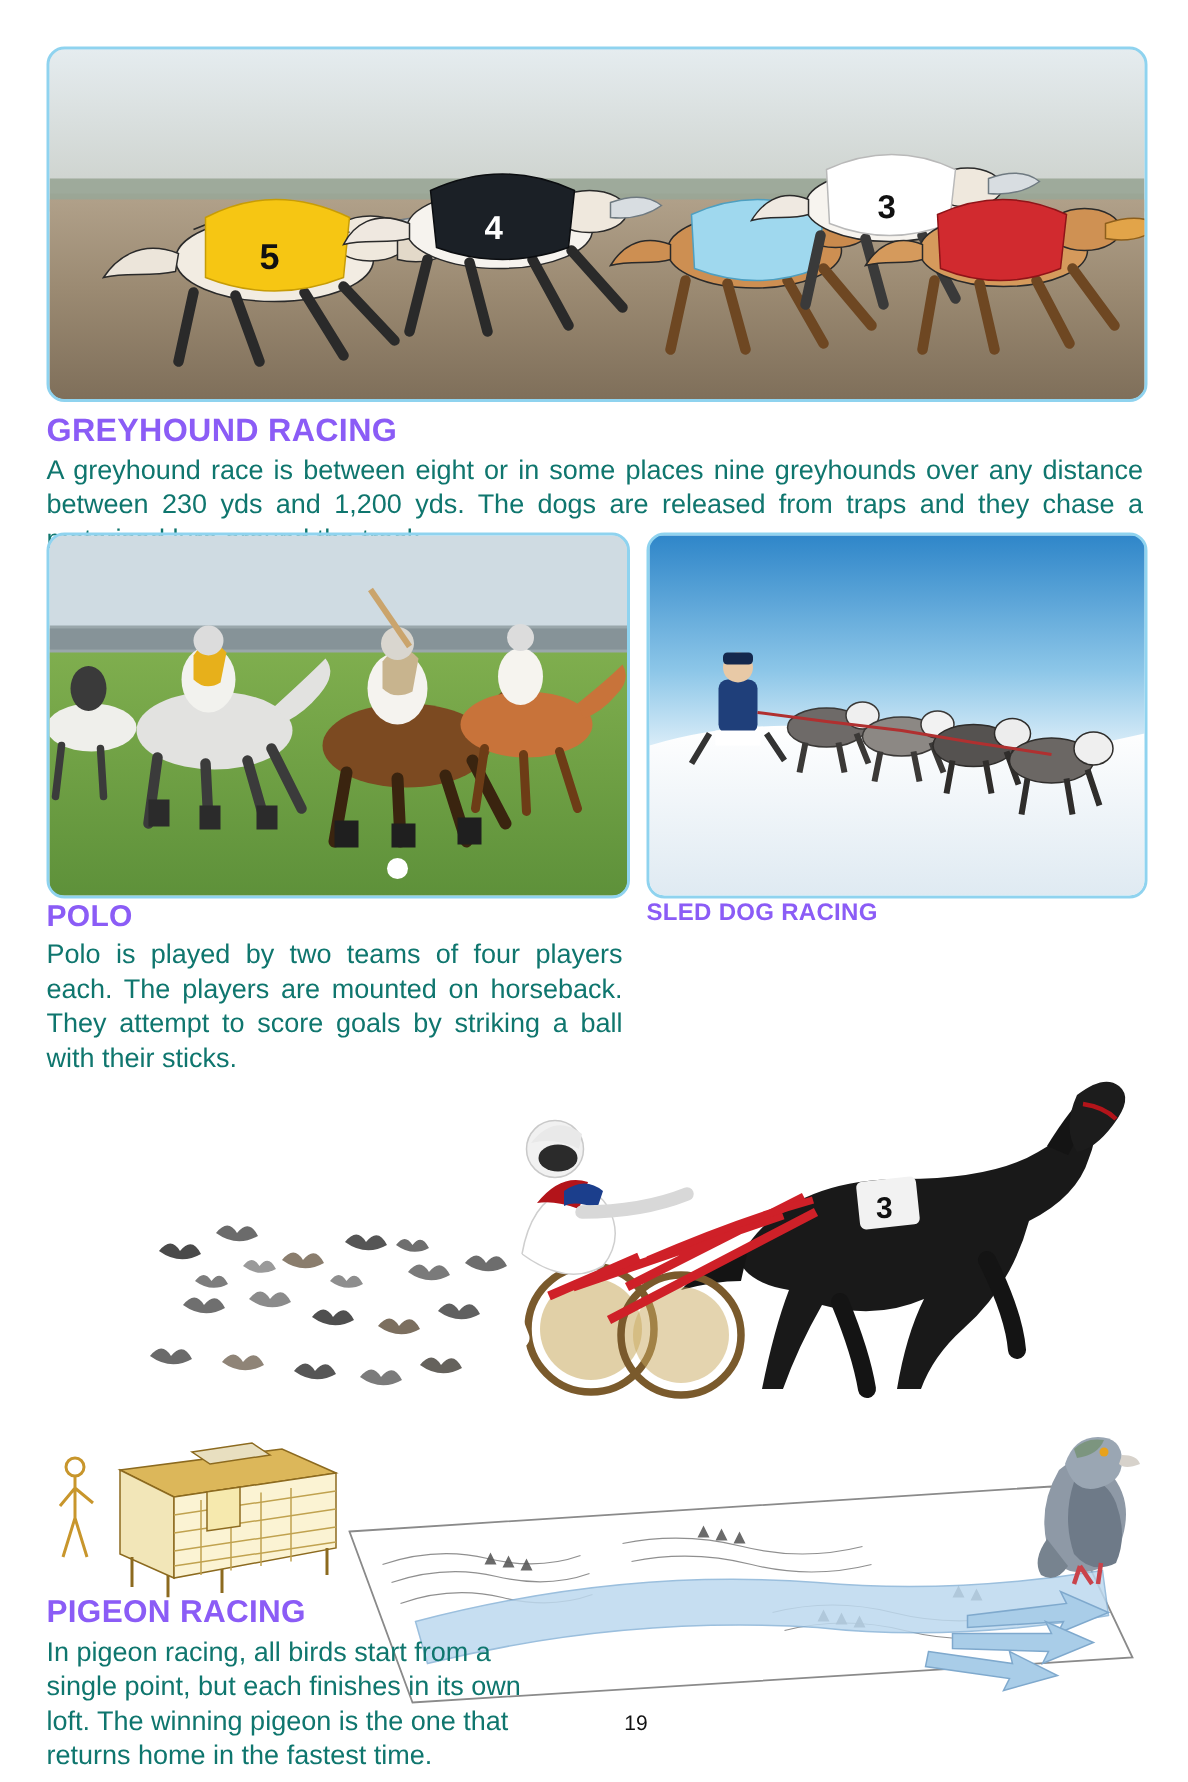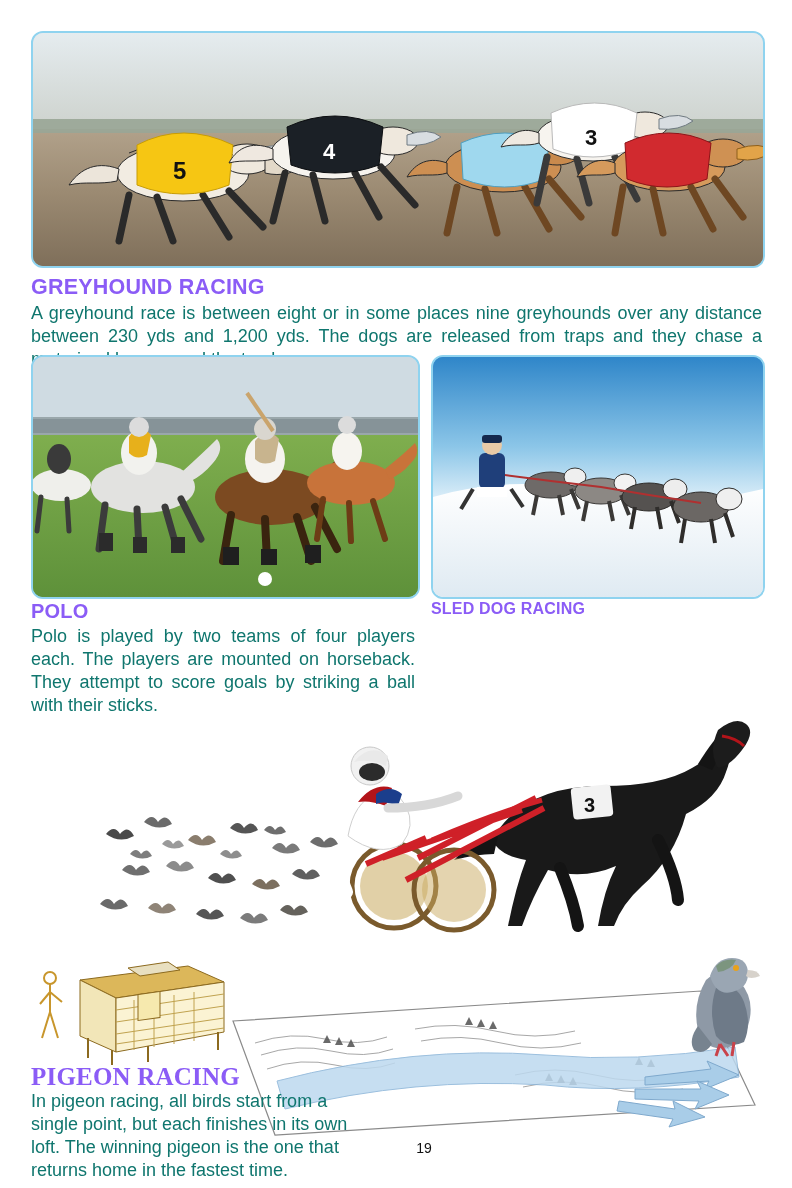--- a/index.html
+++ b/index.html
@@ -129,22 +129,21 @@
     width: 545px; height: 155px;
   }
   #pigeon-bird {
     position: absolute;
     left: 676px; top: 940px;
     width: 90px; height: 118px;
   }
   #pigeon-title {
     position: absolute;
     left: 31px; top: 1064px;
-    font-size: 25px;
-    font-family: Liberation Serif, serif;
+    font-size: 21px;
   }
   #pigeon-text {
     position: absolute;
     left: 31px; top: 1090px;
     width: 345px;
     text-align: left;
   }
 
   #page-number {
     position: absolute;

